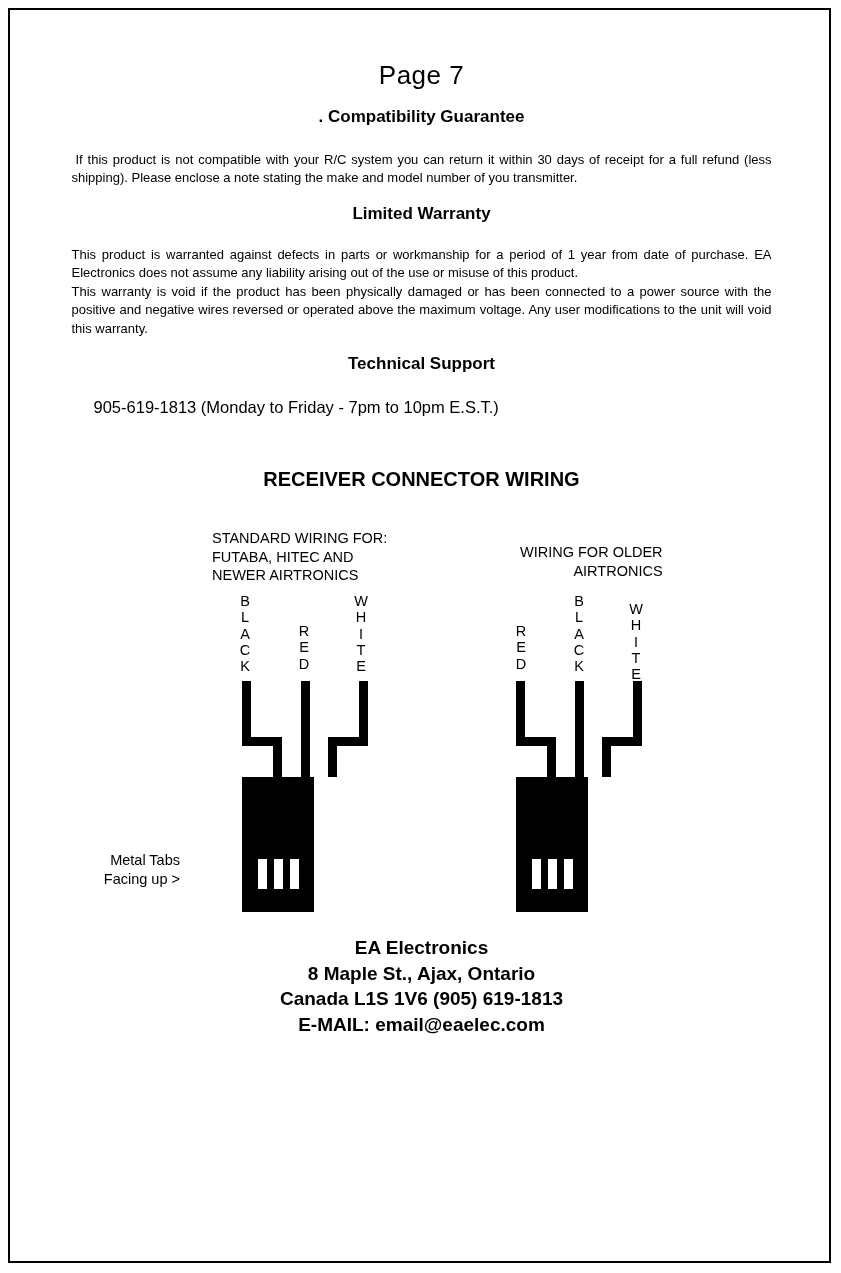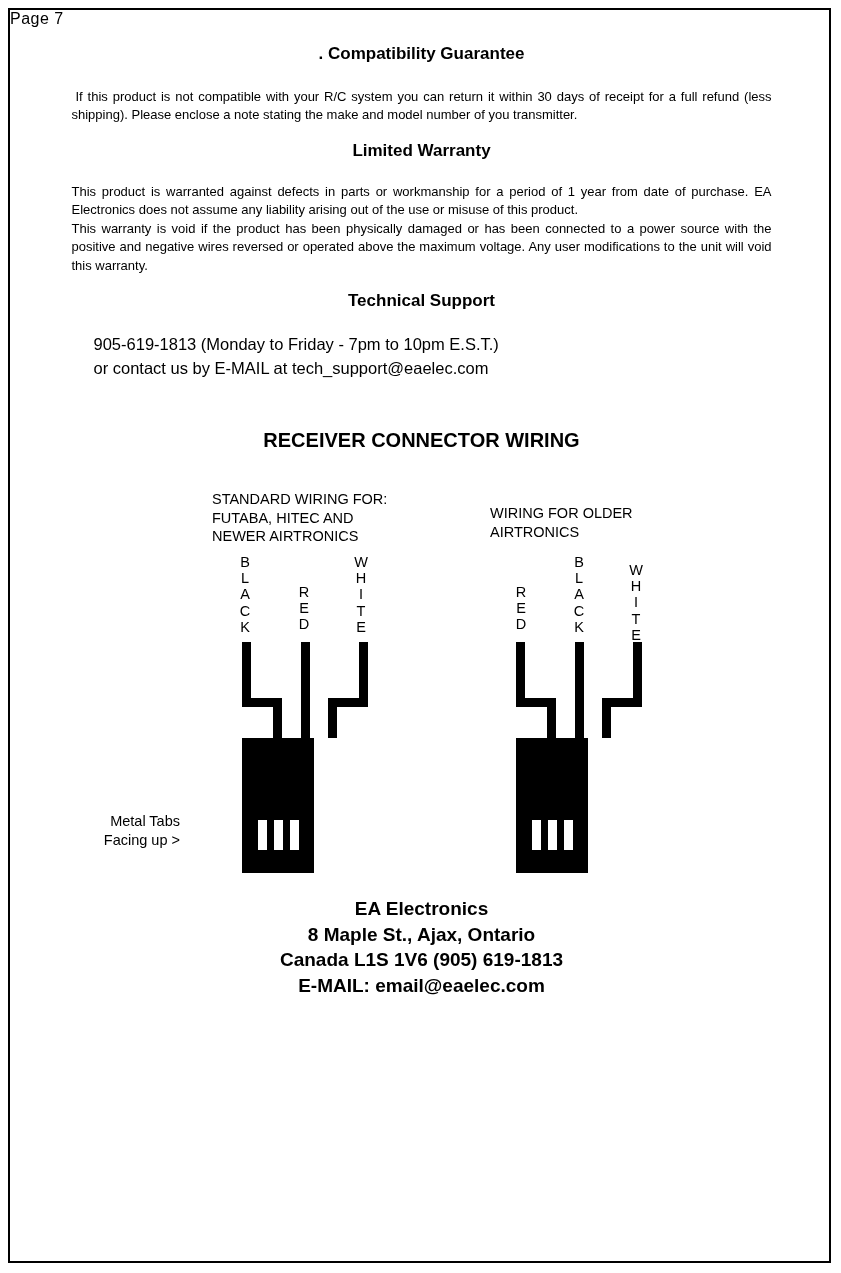--- a/index.html
+++ b/index.html
@@ -27,22 +27,23 @@
     background: #fff;
   }
   .content {
     position: absolute;
     left: 0;
     top: 0;
     width: 823px;
     height: 1255px;
   }
   .page-title {
-    text-align: left;
-    font-size: 16px;
+    text-align: center;
+    font-size: 26px;
+    margin-top: 50px;
     letter-spacing: 0.5px;
   }
   .section-head {
     text-align: center;
     font-weight: bold;
     font-size: 17px;
     margin-top: 16px;
   }
   .para {
     font-size: 13px;
@@ -141,21 +142,20 @@
     <div class="section-head">. Compatibility Guarantee</div>
     <div class="para first"> If this product is not compatible with your R/C system you can return it within 30 days of receipt for a full refund (less shipping). Please enclose a note stating the make and model number of you transmitter.</div>
 
     <div class="section-head">Limited Warranty</div>
     <div class="para block"> This product is warranted against defects in parts or workmanship for a period of 1 year from date of purchase. EA Electronics does not assume any liability arising out of the use or misuse of this product.</div>
     <div class="para tight"> This warranty is void if the product has been physically damaged or has been connected to a power source with the positive and negative wires reversed or operated above the maximum voltage. Any user modifications to the unit will void this warranty.</div>
 
     <div class="section-head">Technical Support</div>
     <div class="left-block">
       <div class="indent">905-619-1813 (Monday to Friday - 7pm to 10pm E.S.T.)</div>
-      <div class="indent">or contact us by E-MAIL at tech_support@eaelec.com</div>
     </div>
 
     <div class="wiring-title">RECEIVER CONNECTOR WIRING</div>
 
     <div class="diagram">
 
       <div class="dg-label" style="left:202px; top:28px;">STANDARD WIRING FOR:
 FUTABA, HITEC AND
 NEWER AIRTRONICS</div>
 
@@ -190,21 +190,21 @@
       <div class="wire" style="left:318px; top:236px; width:9px; height:40px;"></div>
 
       <div class="connector-body" style="left:232px; top:276px; width:72px; height:135px;"></div>
       <div class="tab" style="left:248px; top:358px; width:9px; height:30px;"></div>
       <div class="tab" style="left:264px; top:358px; width:9px; height:30px;"></div>
       <div class="tab" style="left:280px; top:358px; width:9px; height:30px;"></div>
 
       <div class="metal-tabs-label" style="left:60px; top:350px; width:110px;">Metal Tabs
 Facing up &gt;</div>
 
-      <div class="dg-label" style="left:480px; top:42px;">WIRING FOR OLDER
+      <div class="dg-label" style="left:510px; top:42px;text-align:right;">WIRING FOR OLDER
 AIRTRONICS</div>
 
       <div class="vert-text" style="left:504px; top:122px;">
         <span>R</span>
           <span>E</span>
           <span>D</span>
       </div>
       <div class="vert-text" style="left:562px; top:92px;">
         <span>B</span>
           <span>L</span>

